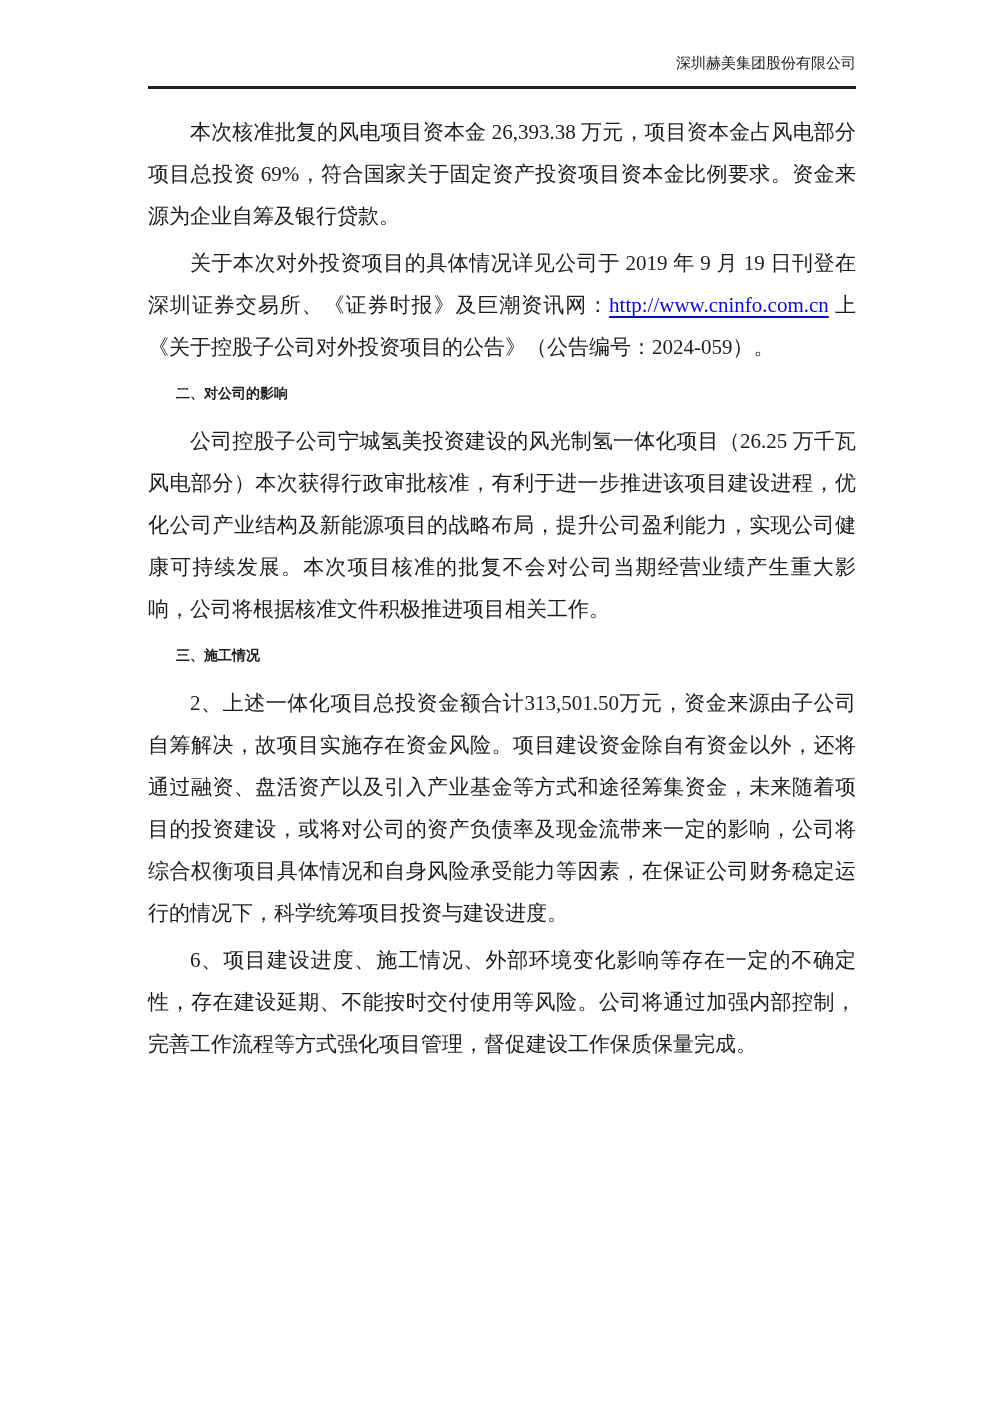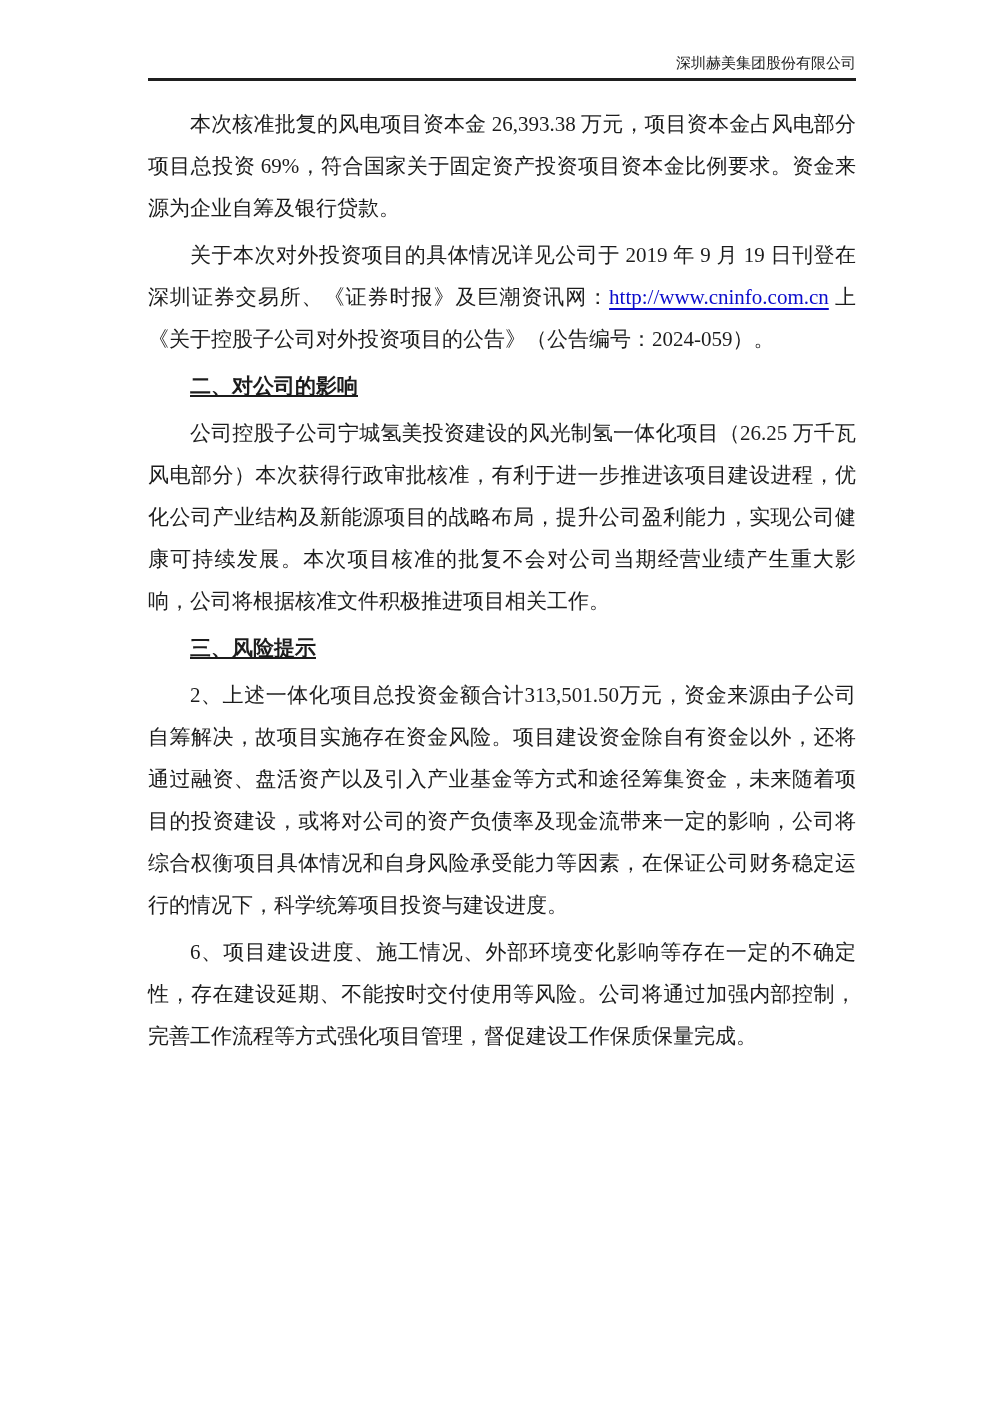--- a/index.html
+++ b/index.html
@@ -27,21 +27,21 @@
     left:148px;
     top:52px;
     width:708px;
   }
   .header{
     display:flex;
     justify-content:flex-end;
     align-items:flex-end;
     font-size:15px;
     line-height:22px;
-    padding-bottom:4px;
+    padding-bottom:12px;
     flex-direction:column;
   }
   .header span{
     white-space:nowrap;
   }
   .rule{
     height:3px;
     background:var(--rule-color);
   }
   .doc-body{
@@ -50,24 +50,23 @@
     line-height:42px;
     text-align:justify;
   }
   .doc-body p{
     margin:0 0 5px 0;
     text-indent:2em;
   }
   .doc-body h2{
     margin:0 0 5px 0;
     text-indent:2em;
-    font-size:21px;
+    font-size:14px;
     line-height:42px;
     font-weight:bold;
-    text-decoration:underline;
   }
   a.doc-link{
     color:var(--link-color);
     text-decoration:underline;
     text-underline-offset:4px;
     word-break:break-all;
   }
 </style>
 </head>
 <body>
@@ -84,21 +83,21 @@
 
 
       <p>本次核准批复的风电项目资本金 26,393.38 万元，项目资本金占风电部分项目总投资 69%，符合国家关于固定资产投资项目资本金比例要求。资金来源为企业自筹及银行贷款。</p>
 
       <p><span>关于本次对外投资项目的具体情况详见公司于 2019 年 9 月 19 日刊登在深圳证券交易所、《证券时报》及巨潮资讯网：</span><a class="doc-link" href="#">http://www.cninfo.com.cn</a><span> 上《关于控股子公司对外投资项目的公告》（公告编号：2024-059）。</span></p>
 
       <h2>二、对公司的影响</h2>
 
       <p>公司控股子公司宁城氢美投资建设的风光制氢一体化项目（26.25 万千瓦风电部分）本次获得行政审批核准，有利于进一步推进该项目建设进程，优化公司产业结构及新能源项目的战略布局，提升公司盈利能力，实现公司健康可持续发展。本次项目核准的批复不会对公司当期经营业绩产生重大影响，公司将根据核准文件积极推进项目相关工作。</p>
 
-      <h2>三、风险提示</h2>
+      <h2>三、施工情况</h2>
 
 
       <p>2、上述一体化项目总投资金额合计313,501.50万元，资金来源由子公司自筹解决，故项目实施存在资金风险。项目建设资金除自有资金以外，还将通过融资、盘活资产以及引入产业基金等方式和途径筹集资金，未来随着项目的投资建设，或将对公司的资产负债率及现金流带来一定的影响，公司将综合权衡项目具体情况和自身风险承受能力等因素，在保证公司财务稳定运行的情况下，科学统筹项目投资与建设进度。</p>
 
       <p>6、项目建设进度、施工情况、外部环境变化影响等存在一定的不确定性，存在建设延期、不能按时交付使用等风险。公司将通过加强内部控制，完善工作流程等方式强化项目管理，督促建设工作保质保量完成。</p>
 
     </div>
   </div>
 </div>
 

